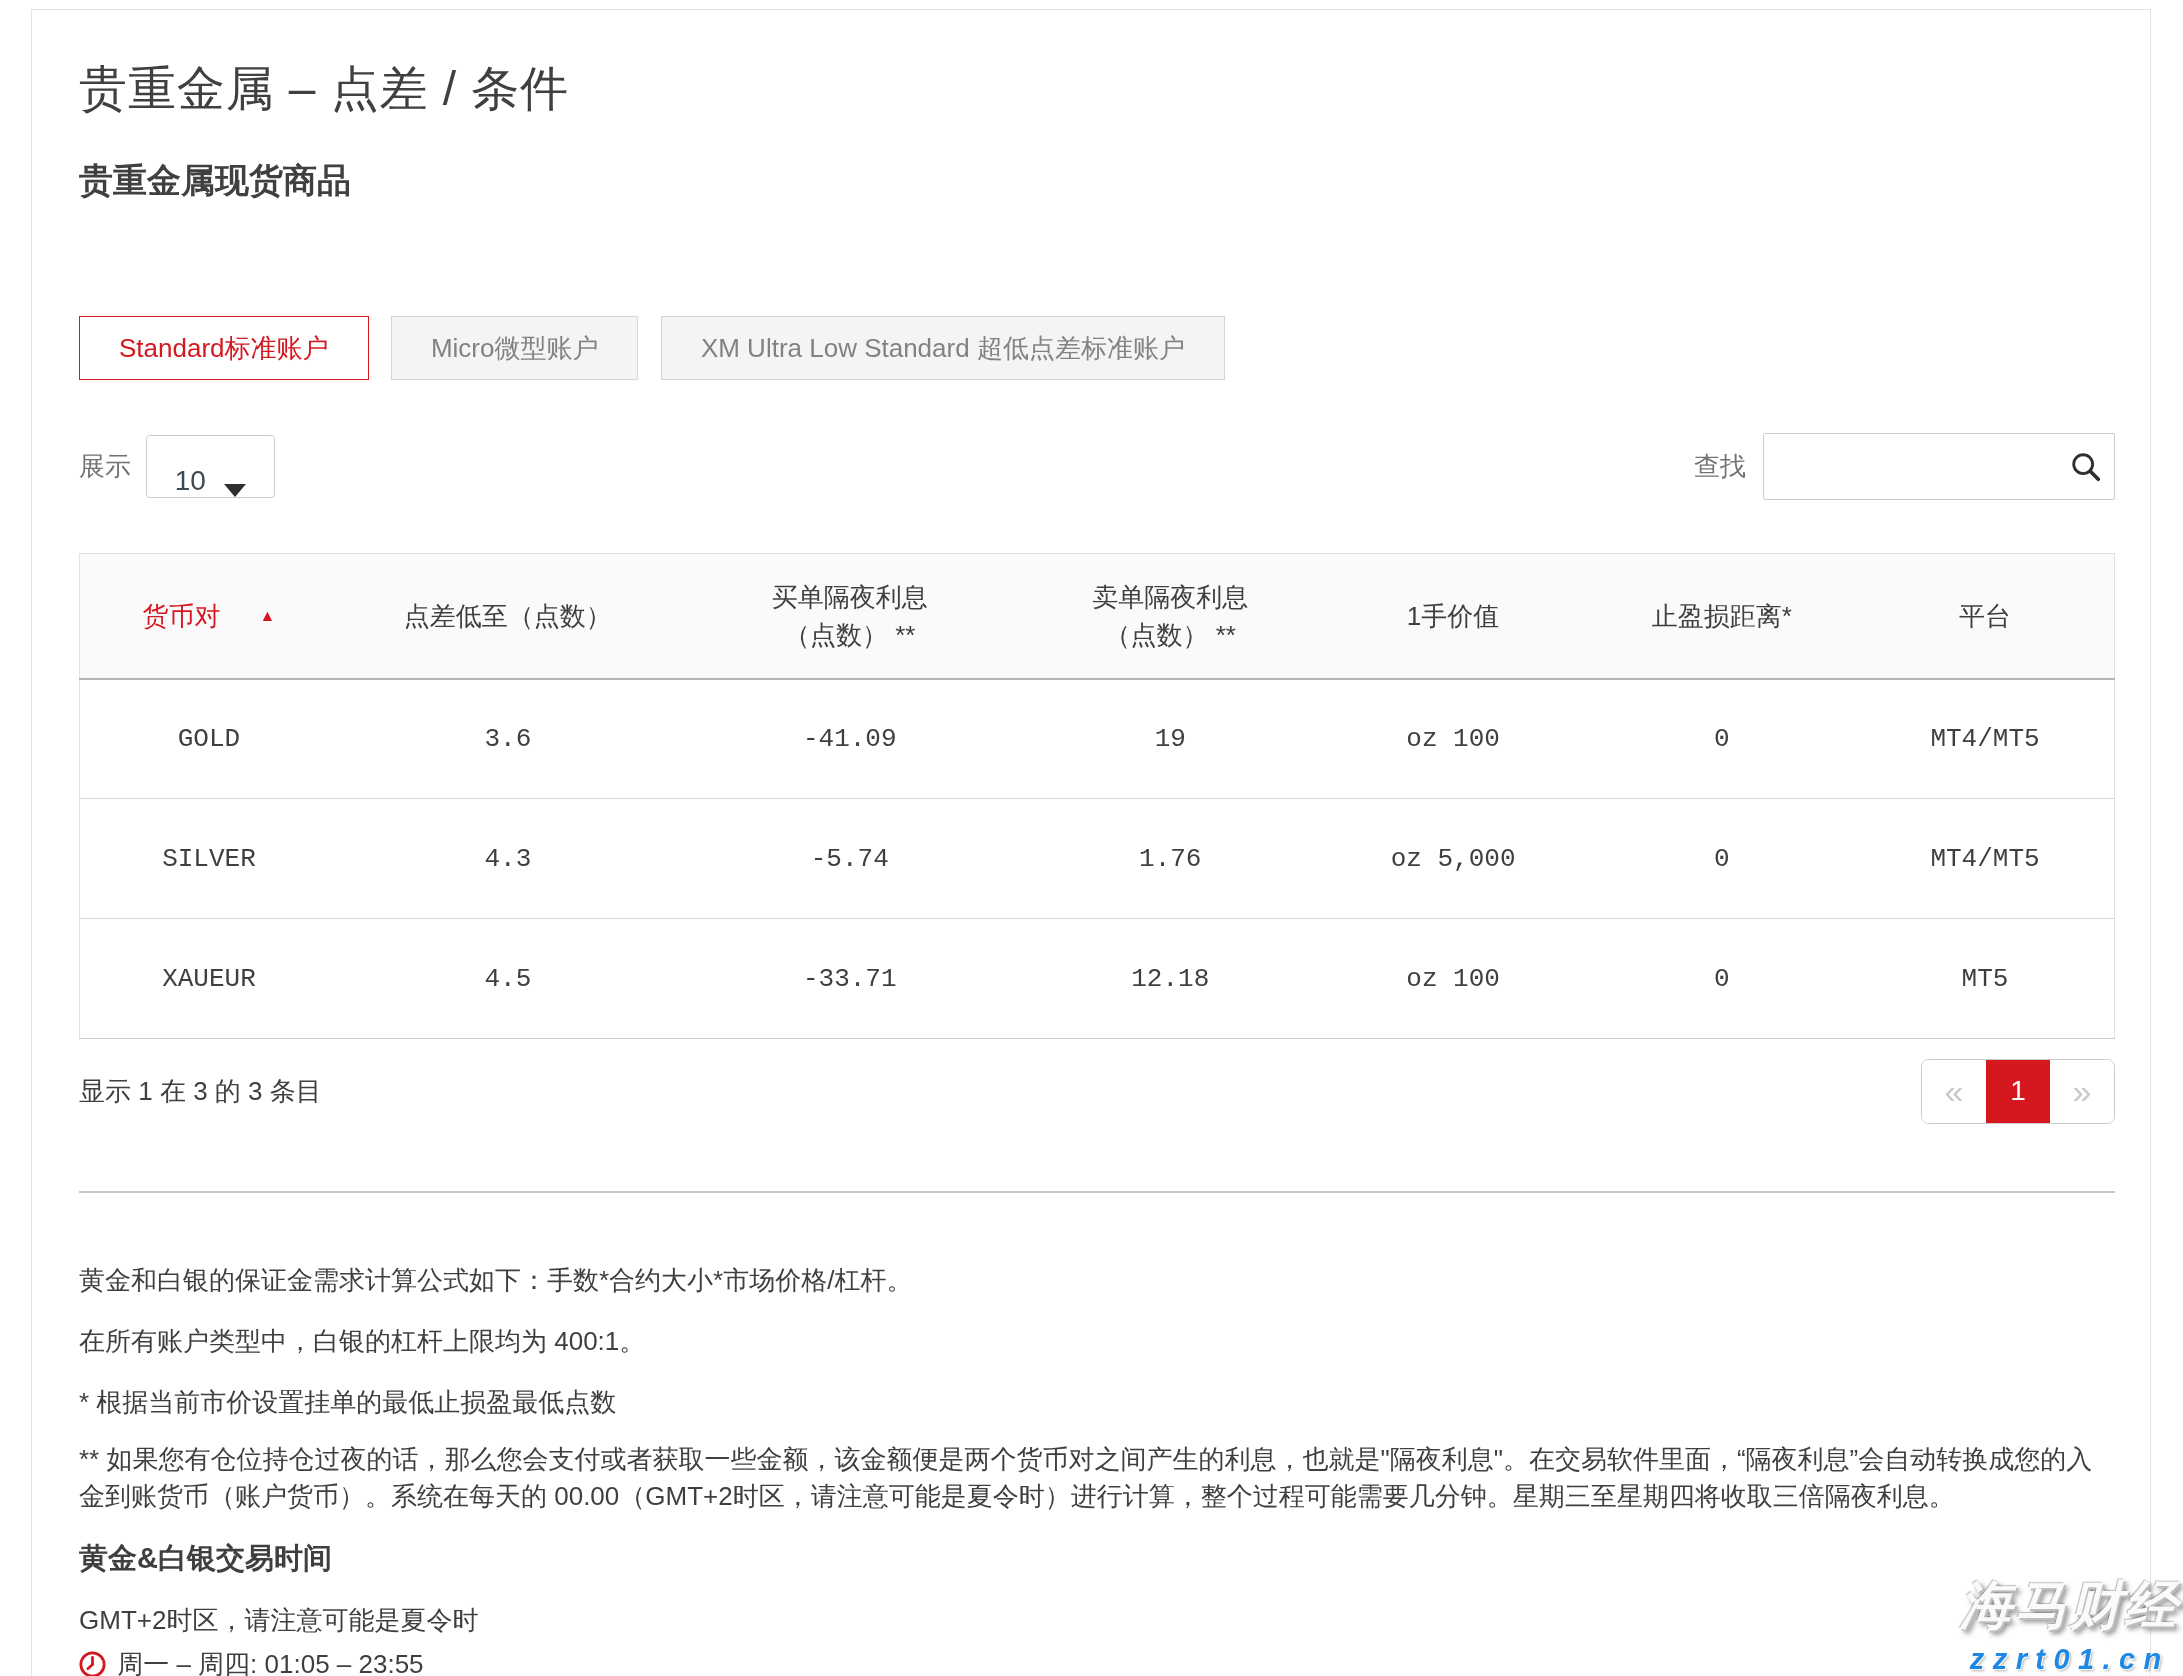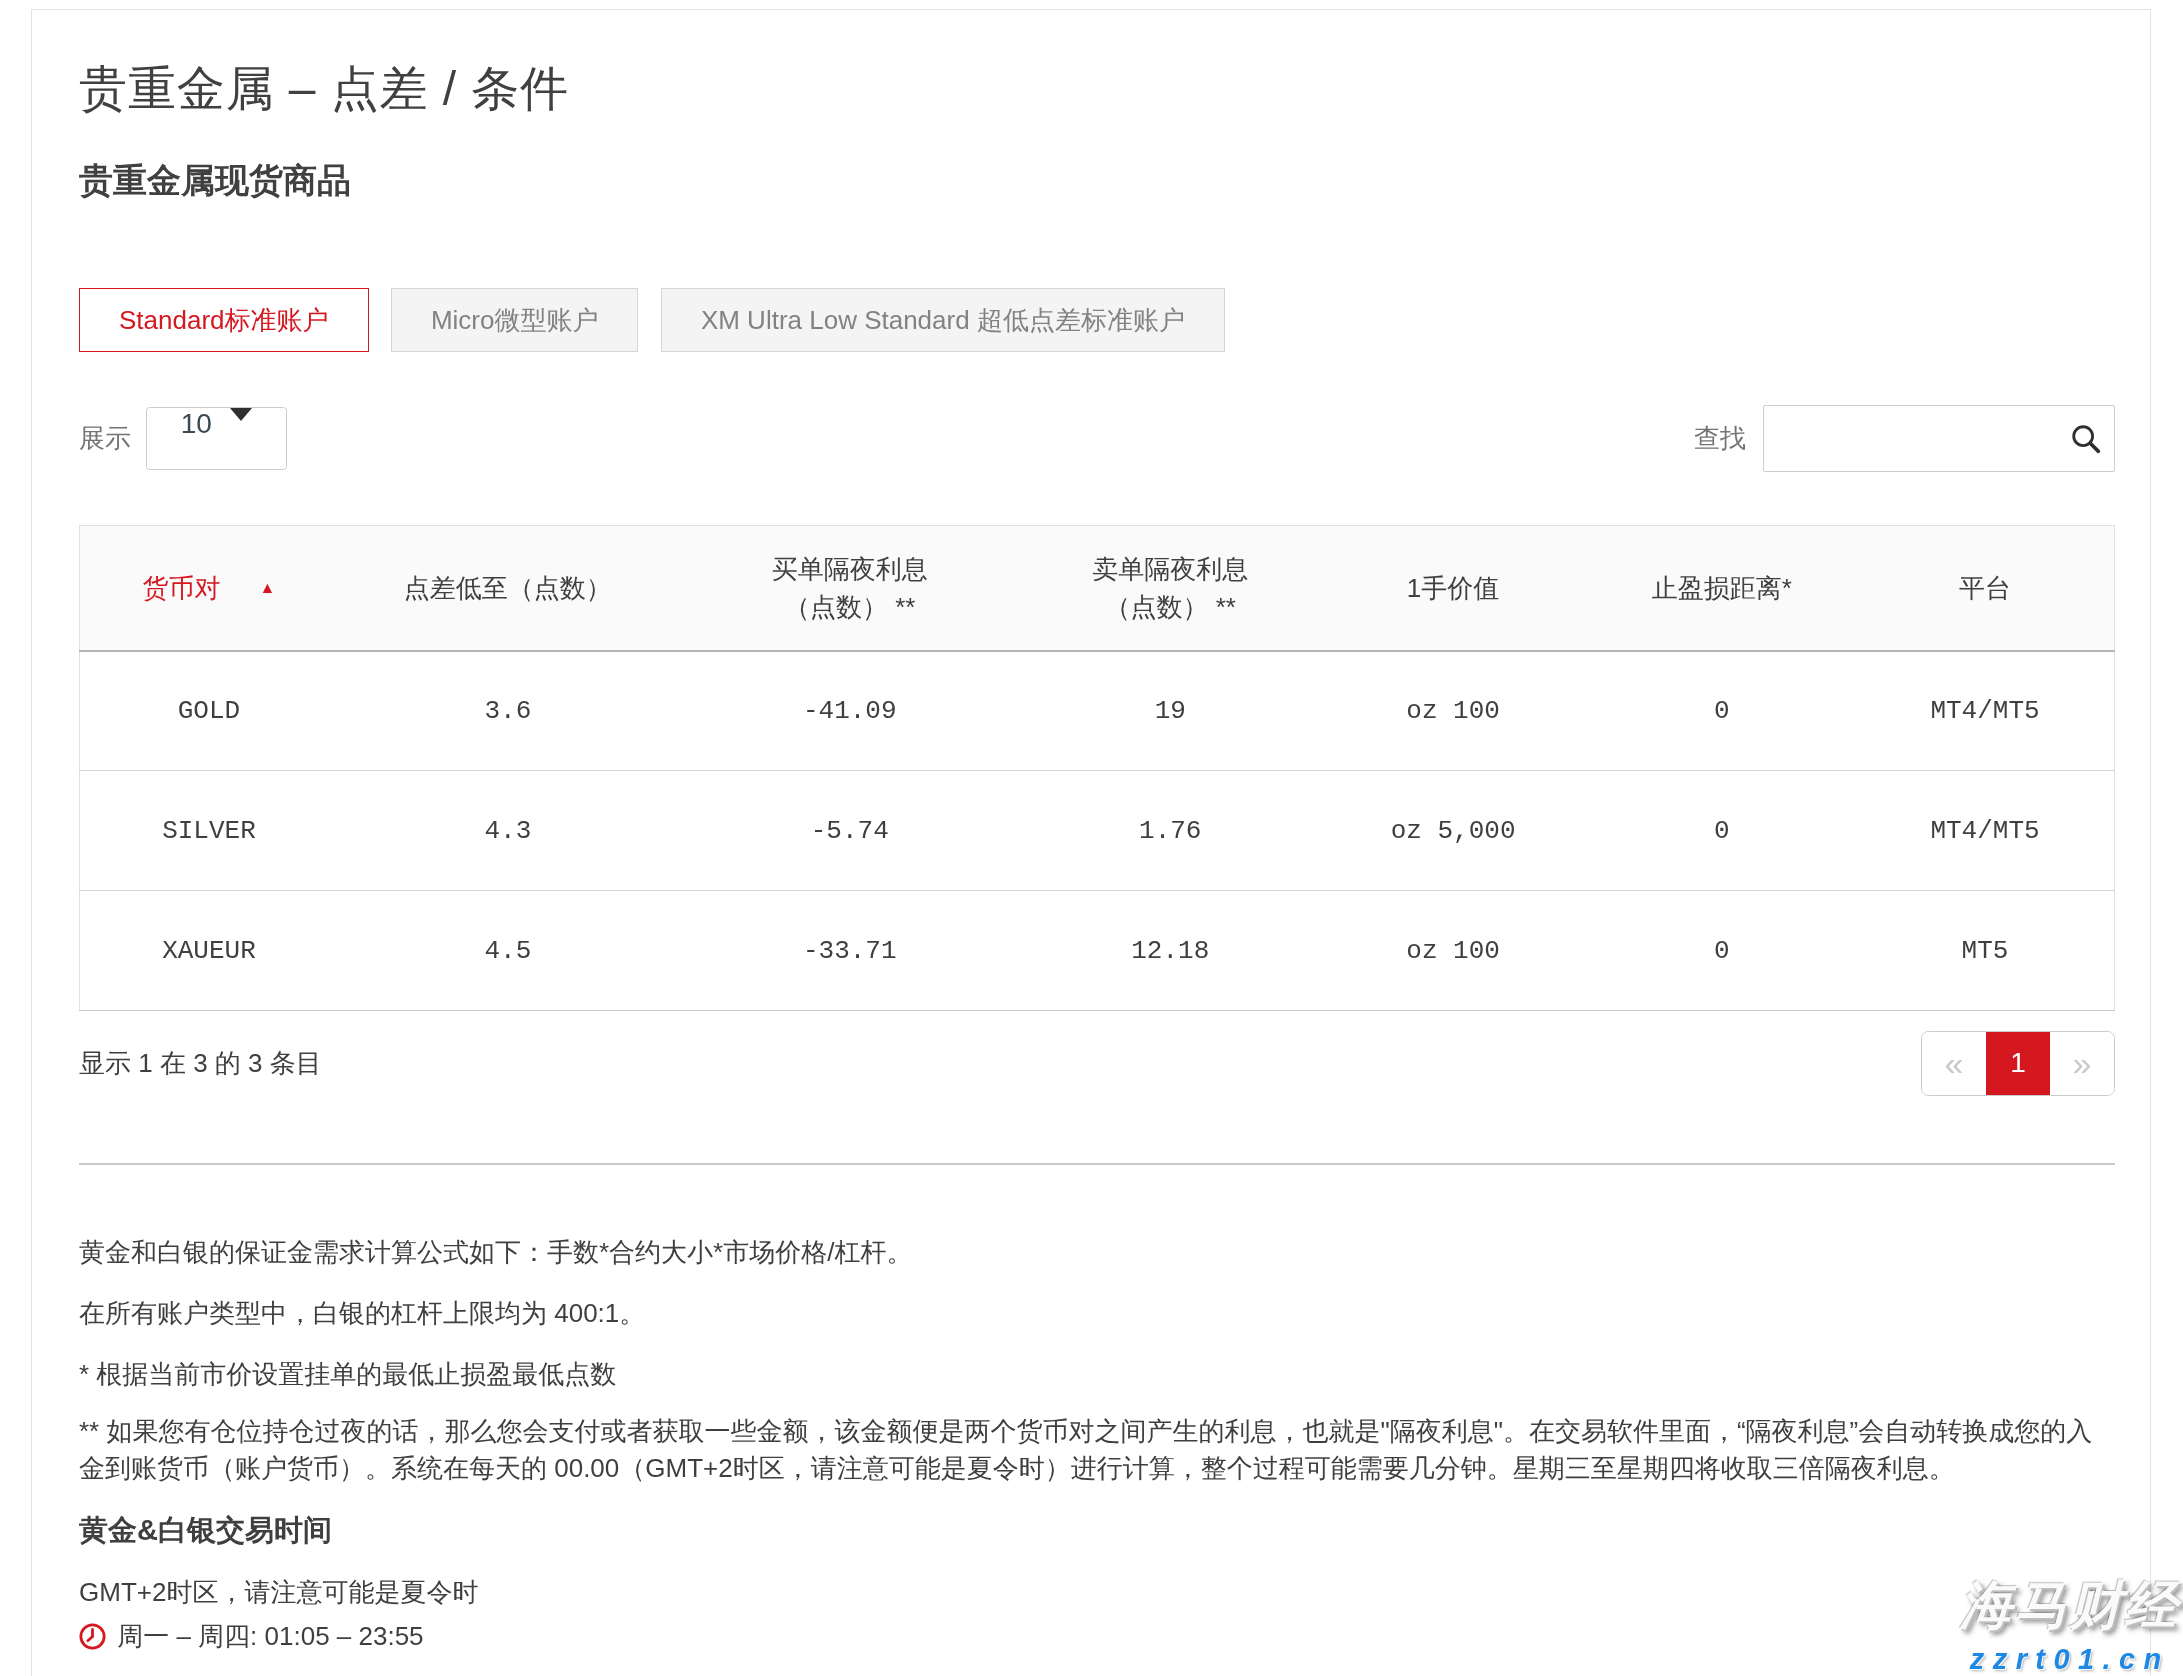--- a/index.html
+++ b/index.html
@@ -4,30 +4,30 @@
 <style>
   * { box-sizing: border-box; margin: 0; padding: 0; }
   html, body { width: 2183px; height: 1676px; background: #fff; overflow: hidden; position: relative;
     font-family: "Liberation Sans", "DejaVu Sans", sans-serif; color: #3f3f3f; }
   .container { position: absolute; left: 31px; top: 9.3px; width: 2120px; height: 1771px;
     border: 1.9px solid #e3e3e3; border-bottom: none; background: #fff; padding: 0 35px 0 47px; }
 
   h1.page-title { margin-top: 47px; font-size: 48px; font-weight: normal; color: #404040; letter-spacing: 0.9px; }
   h2.page-subtitle { margin-top: 37px; font-size: 34px; font-weight: bold; color: #404040; }
 
-  .tabs { margin-top: 84px; display: flex; gap: 22.4px; }
+  .tabs { margin-top: 112px; display: flex; gap: 22.4px; }
   .tab { height: 64px; padding: 0 39px; font-size: 26px; background: #f4f4f4; color: #828282;
     border: 1.9px solid #d6d6d6; cursor: pointer; font-family: inherit; white-space: nowrap; }
   .tab.active { background: #fff; color: var(--accent); border-color: var(--accent); }
 
   .controls { margin-top: 53px; display: flex; justify-content: space-between; align-items: center; }
   .ctl-group { display: flex; align-items: center; }
   .ctl-label { font-size: 26px; color: #737373; }
-  .page-size-select { margin-left: 15px; width: 141px; height: 63px; border: 1.9px solid #cccccc; border-radius: 3.7px;
-    display: flex; align-items: flex-start; justify-content: center; gap: 18.6px; cursor: pointer; background: #fff; }
+  .page-size-select { margin-left: 15px; width: 129px; height: 63px; border: 1.9px solid #cccccc; border-radius: 3.7px;
+    display: flex; align-items: flex-end; justify-content: center; gap: 18.6px; cursor: pointer; background: #fff; }
   .page-size-value { font-size: 28px; color: #3b4a54; }
   .caret { width: 0; height: 0; border-left: 11.2px solid transparent; border-right: 11.2px solid transparent;
     border-top: 13px solid #2f2f2f; }
   .search-box { margin-left: 17px; width: 352px; height: 67px; border: 1.9px solid #cccccc; border-radius: 1.9px;
     position: relative; background: #fff; }
   .search-box input { width: 100%; height: 100%; border: none; outline: none; font-size: 26px;
     padding: 0 58px 0 15px; font-family: inherit; color: #3f3f3f; background: transparent; }
   .search-icon { position: absolute; right: 11.2px; top: 50%; transform: translateY(-50%); }
 
   table.data { margin-top: 53px; width: 100%; border-collapse: collapse; table-layout: fixed;

